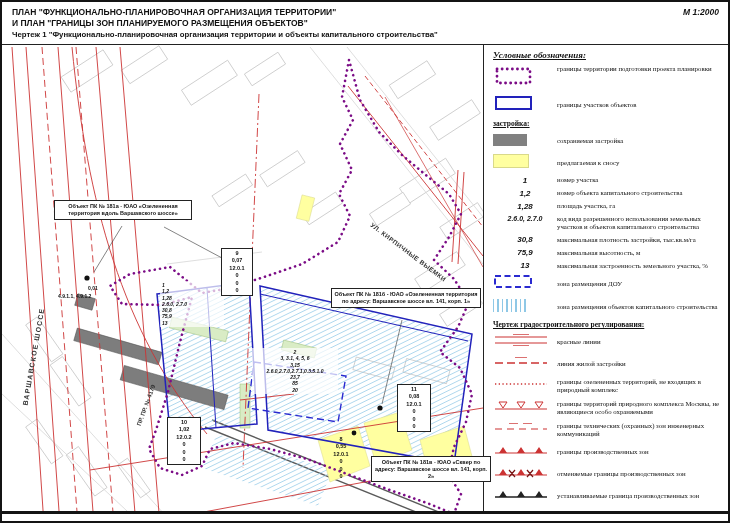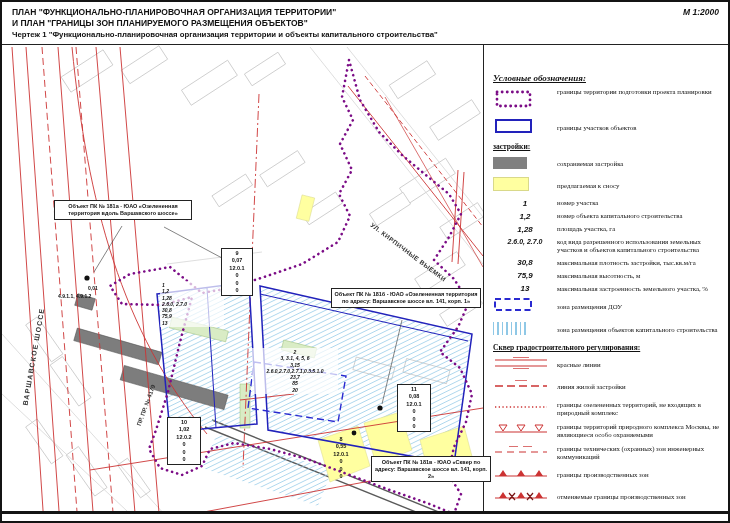--- a/index.html
+++ b/index.html
@@ -20,21 +20,21 @@
   .numbox{position:absolute;background:#fff;border:0.8px solid #222;padding:1px 0;
           font-weight:bold;font-size:5.5px;line-height:7.4px;text-align:center;color:#111;z-index:5;}
   .numbox.noborder{border:none;background:transparent;}
   .pblock{position:absolute;font-weight:bold;font-style:italic;font-size:5px;line-height:6.3px;
           color:#101010;z-index:4;background:rgba(255,255,255,0.7);padding:1px 2px;}
   .mini{position:absolute;font-weight:bold;font-size:5px;color:#101010;z-index:4;}
   
   .legend{position:absolute;left:483px;top:43px;width:247px;height:466px;box-sizing:border-box;
           padding:5px 4px 0 8px;overflow:hidden;background:#fff;}
   .lheading{font-family:"Liberation Serif",serif;font-weight:bold;font-style:italic;
-            font-size:9px;text-decoration:underline;color:#111;margin-bottom:5px;margin-top:23px;}
+            font-size:9px;text-decoration:underline;color:#111;margin-bottom:5px;}
   .lsub{font-family:"Liberation Serif",serif;font-weight:bold;font-size:7.5px;
         text-decoration:underline;color:#111;margin:4px 0 4px;}
   .lrow{display:flex;align-items:center;margin-bottom:4px;}
   .lrow.top{align-items:flex-start;}
   .ls{flex:0 0 64px;width:64px;}
   .ltext{font-family:"Liberation Serif",serif;font-size:6.8px;line-height:8.2px;color:#111;}
   .sv{font-weight:bold;font-style:italic;font-size:8px;width:64px;flex:0 0 64px;text-align:center;color:#111;}
   .sv.small{font-size:7px;}
   .swatch{width:34px;height:12px;}
   .swatch.gray{background:#808080;}
@@ -251,21 +251,21 @@
     </div>
     <div class="lrow">
       <span class="ls">
         <svg width="42" height="16" viewBox="0 0 42 16">
             <rect x="3" y="2" width="35" height="12" fill="#fff" stroke="#2222bb" stroke-width="2"></rect>
           </svg>
       </span>
       <span class="ltext">границы участков объектов</span>
     </div>
 
-    <div class="lsub">застройки:</div>
+    <div class="lsub">застройка:</div>
     <div class="lrow">
       <span class="ls"><span class="swatch gray" style="display:inline-block;"></span></span>
       <span class="ltext">сохраняемая застройка</span>
     </div>
     <div class="lrow">
       <span class="ls"><span class="swatch yellow" style="display:inline-block;"></span></span>
       <span class="ltext">предлагаемая к сносу</span>
     </div>
 
     <div class="lrow">
@@ -303,21 +303,21 @@
             <rect x="2" y="2" width="36" height="11" fill="#fff" stroke="#2a2ad0" stroke-width="2" stroke-dasharray="6 3.5"></rect>
           </svg>
       </span>
       <span class="ltext">зона размещения ДОУ</span>
     </div>
     <div class="lrow">
       <span class="ls"><span class="swatch hatch" style="display:inline-block;"></span></span>
       <span class="ltext">зона размещения объектов капитального строительства</span>
     </div>
 
-    <div class="lsub">Сквер градостроительного регулирования:</div>
+    <div class="lsub">Чертеж градостроительного регулирования:</div>
 
     <div class="lrow">
       <span class="ls">
         <svg width="56" height="14" viewBox="0 0 56 14" stroke="#cc3333">
           <line x1="20" y1="1.5" x2="36" y2="1.5" stroke-width="0.7"></line>
             <line x1="2" y1="4" x2="54" y2="4" stroke-width="1.2"></line>
           <line x1="2" y1="10" x2="54" y2="10" stroke-width="1.2"></line>
             <line x1="20" y1="12.5" x2="36" y2="12.5" stroke-width="0.7"></line>
         </svg></span>
       <span class="ltext">красные линии</span>

